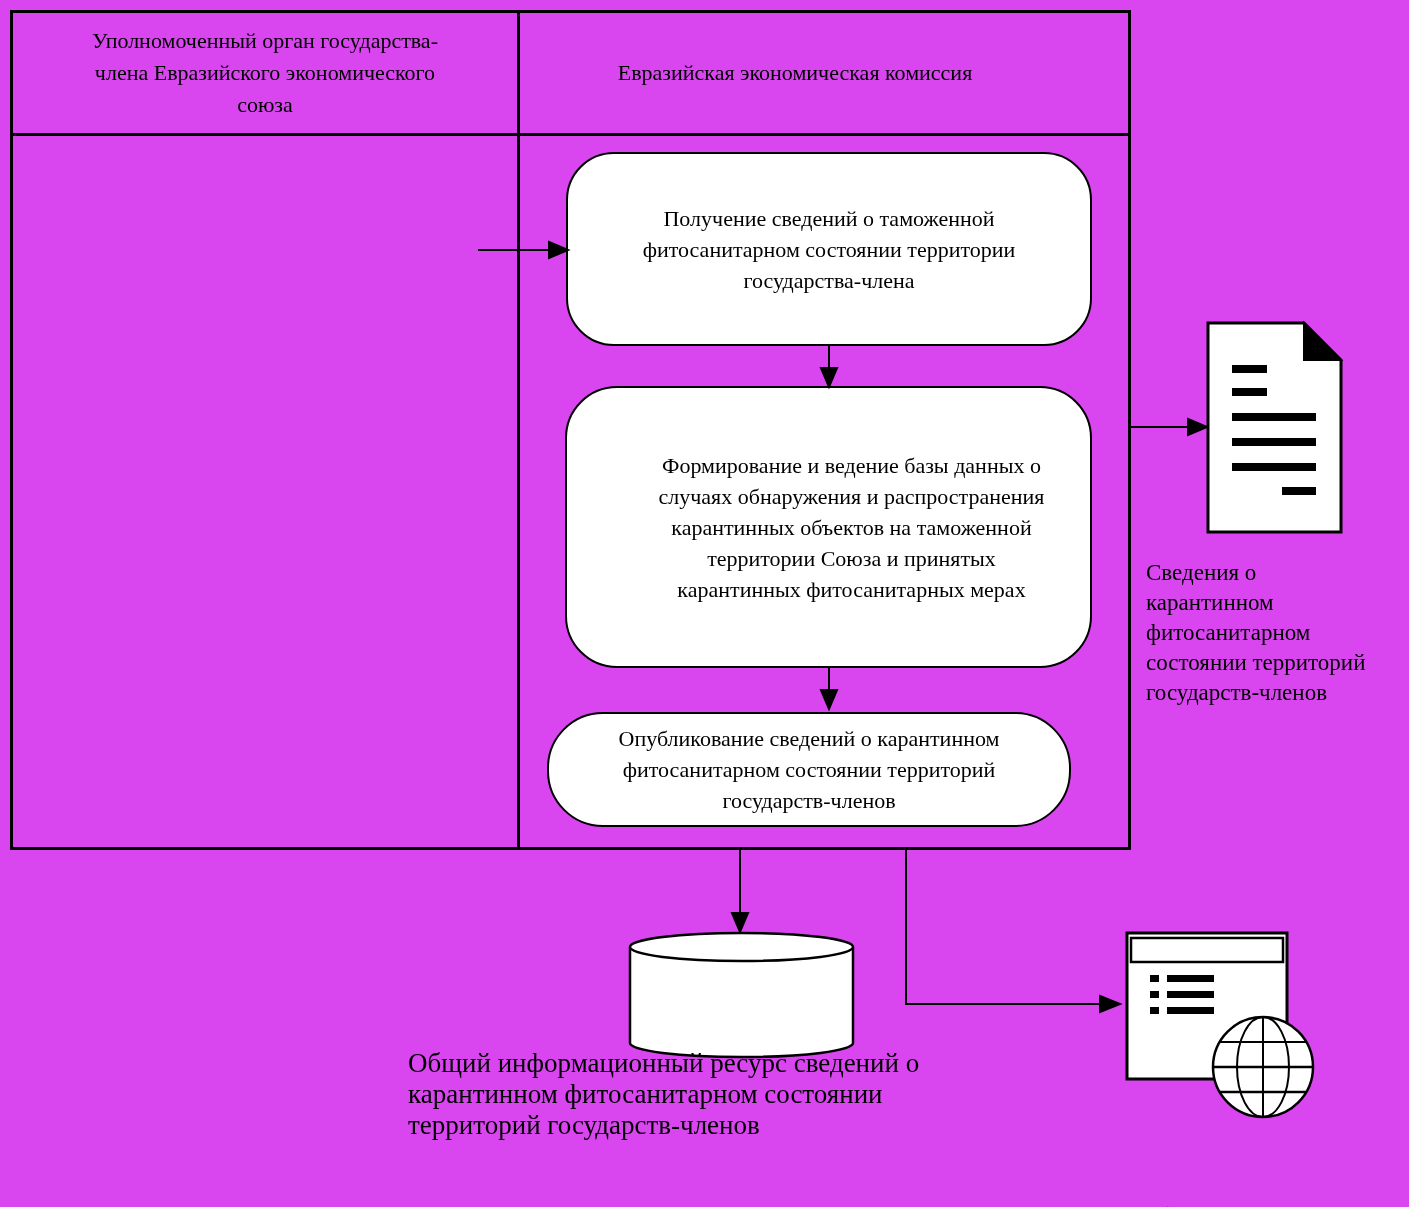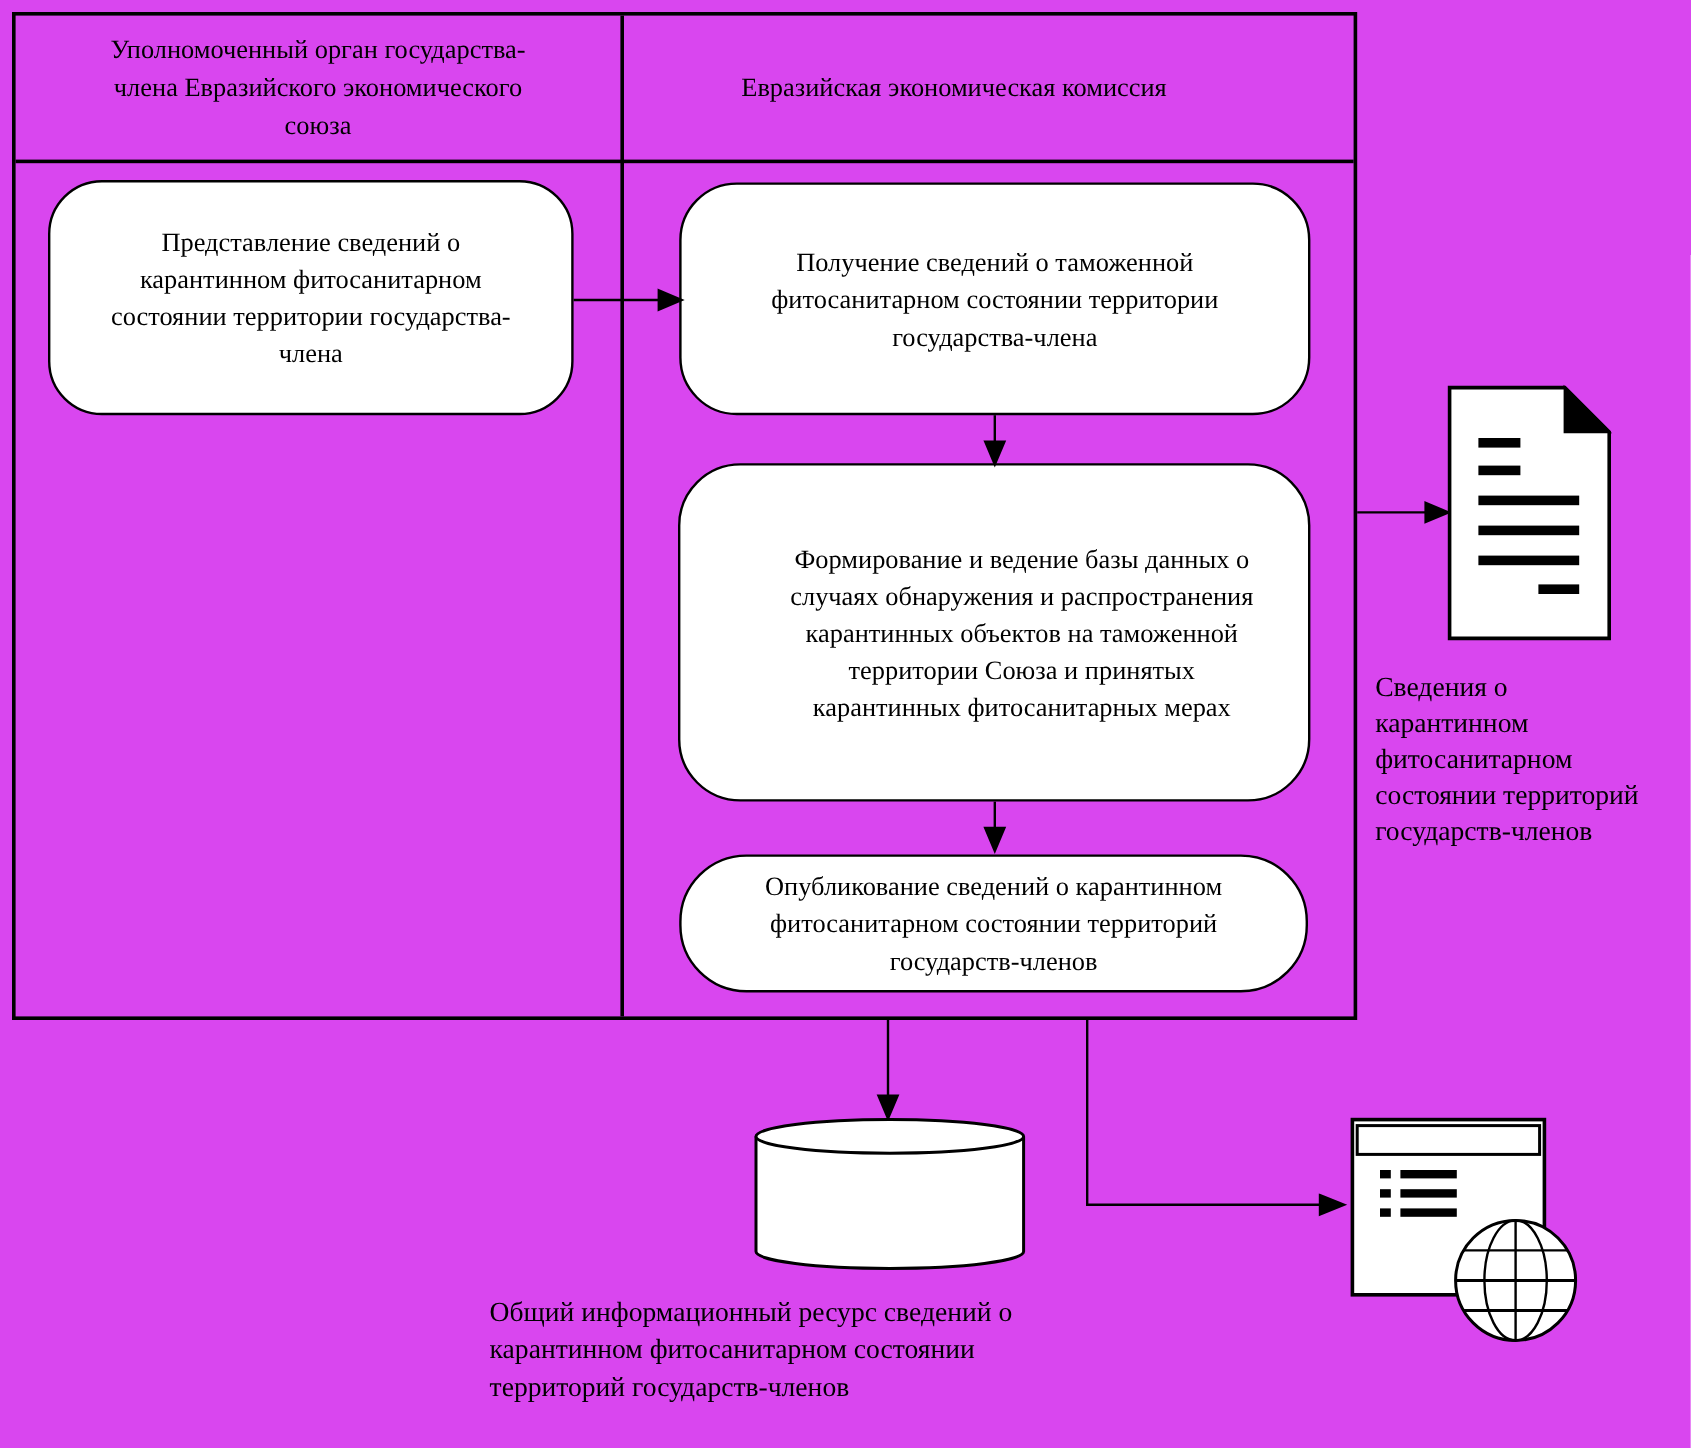--- a/index.html
+++ b/index.html
@@ -33,48 +33,44 @@
   
   .node{
     position:absolute;border:2px solid #000;background:#fff;
     display:flex;align-items:center;justify-content:center;
     text-align:center;font-size:22px;line-height:31px;white-space:pre;
     box-sizing:border-box;
   }
   #node-submit{left:40px;top:150px;width:438px;height:196px;border-radius:45px;}
   #node-receive{left:566px;top:152px;width:526px;height:194px;border-radius:48px;}
   #node-maintain{left:565px;top:386px;width:527px;height:282px;border-radius:52px;padding-left:46px;}
-  #node-publish{left:566px;top:712px;width:524px;height:115px;border-radius:56px;}
+  #node-publish{left:547px;top:712px;width:524px;height:115px;border-radius:56px;}
   
   .icon-label{
     position:absolute;white-space:pre;
   }
   #document-label{left:1146px;top:558px;width:264px;font-size:23px;line-height:30px;}
-  #database-label{left:408px;top:1078px;width:520px;font-size:23px;line-height:31px;}
+  #database-label{left:408px;top:1048px;width:520px;font-size:27px;line-height:31px;}
   #portal-label{left:1015px;top:1200px;width:394px;font-size:20px;line-height:30px;font-style:italic;}
   svg{display:block;}
 </style>
 </head>
 <body>
 
 <div id="canvas">
 
   <div id="lane-table" class="abs">
     <div class="lane-divider"></div>
     <div class="header-divider"></div>
     <div class="hcell hcell-left">Уполномоченный орган государства-
 члена Евразийского экономического
 союза</div>
     <div class="hcell hcell-right">Евразийская экономическая комиссия</div>
   </div>
 
-  <div id="node-submit" class="node">Представление сведений о
-карантинном фитосанитарном
-состоянии территории государства-
-члена</div>
   <div id="node-receive" class="node">Получение сведений о таможенной
 фитосанитарном состоянии территории
 государства-члена</div>
   <div id="node-maintain" class="node">Формирование и ведение базы данных о
 случаях обнаружения и распространения
 карантинных объектов на таможенной
 территории Союза и принятых
 карантинных фитосанитарных мерах</div>
   <div id="node-publish" class="node">Опубликование сведений о карантинном
 фитосанитарном состоянии территорий

